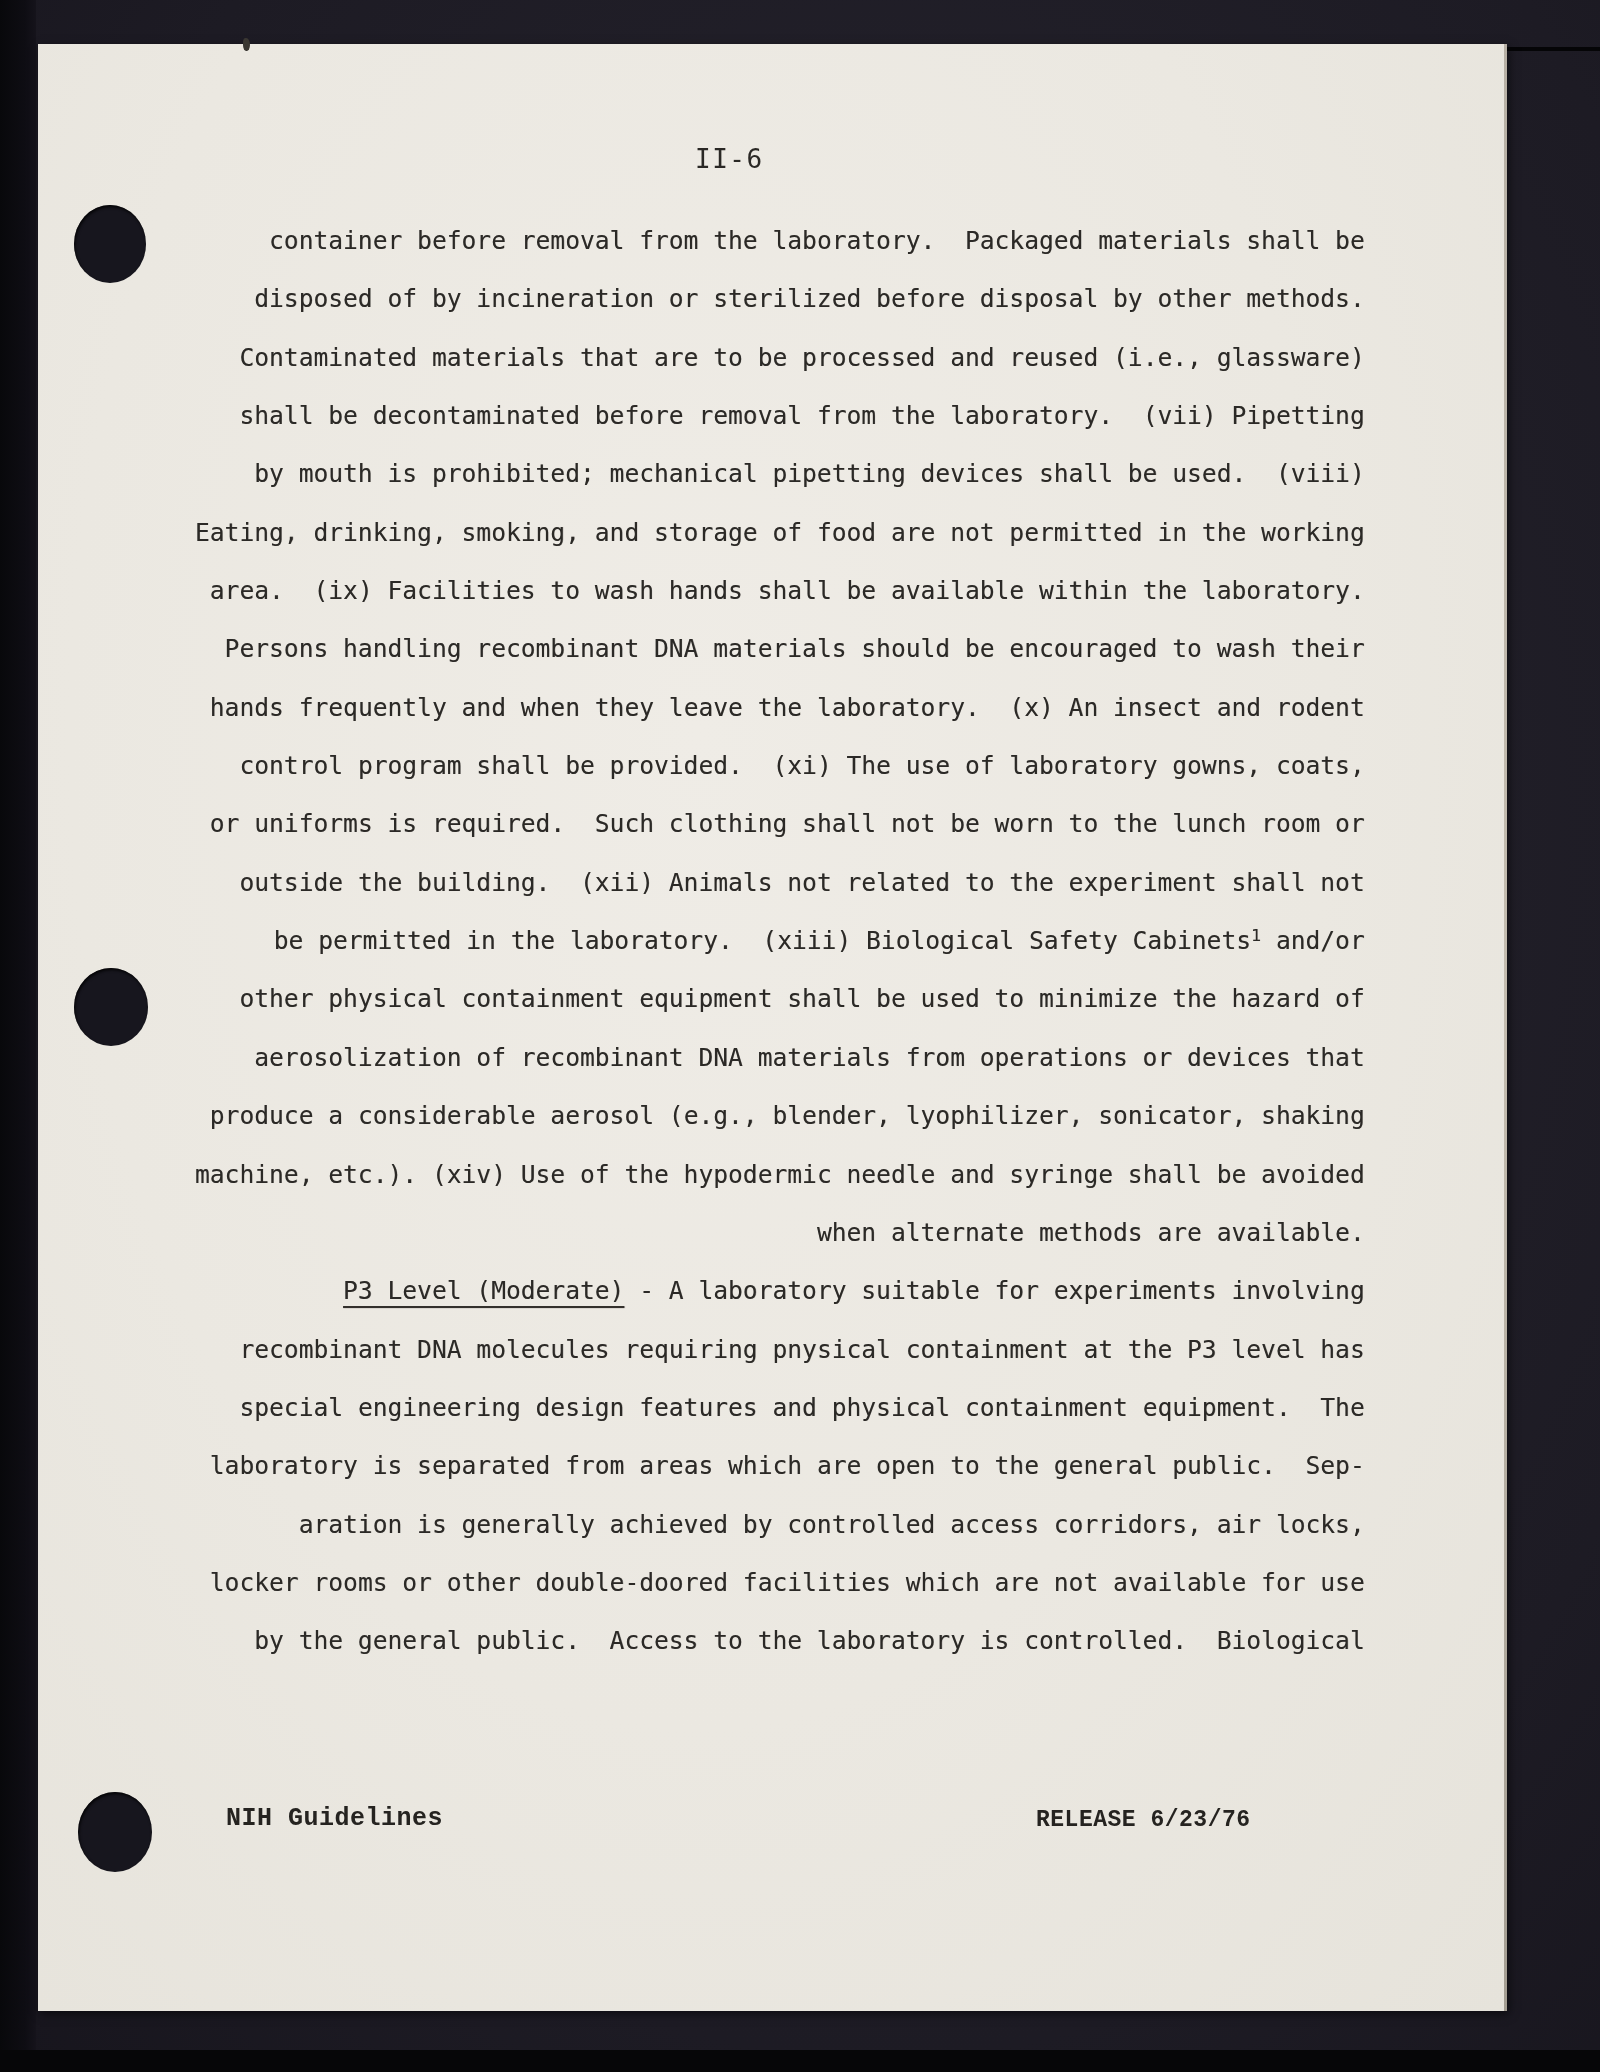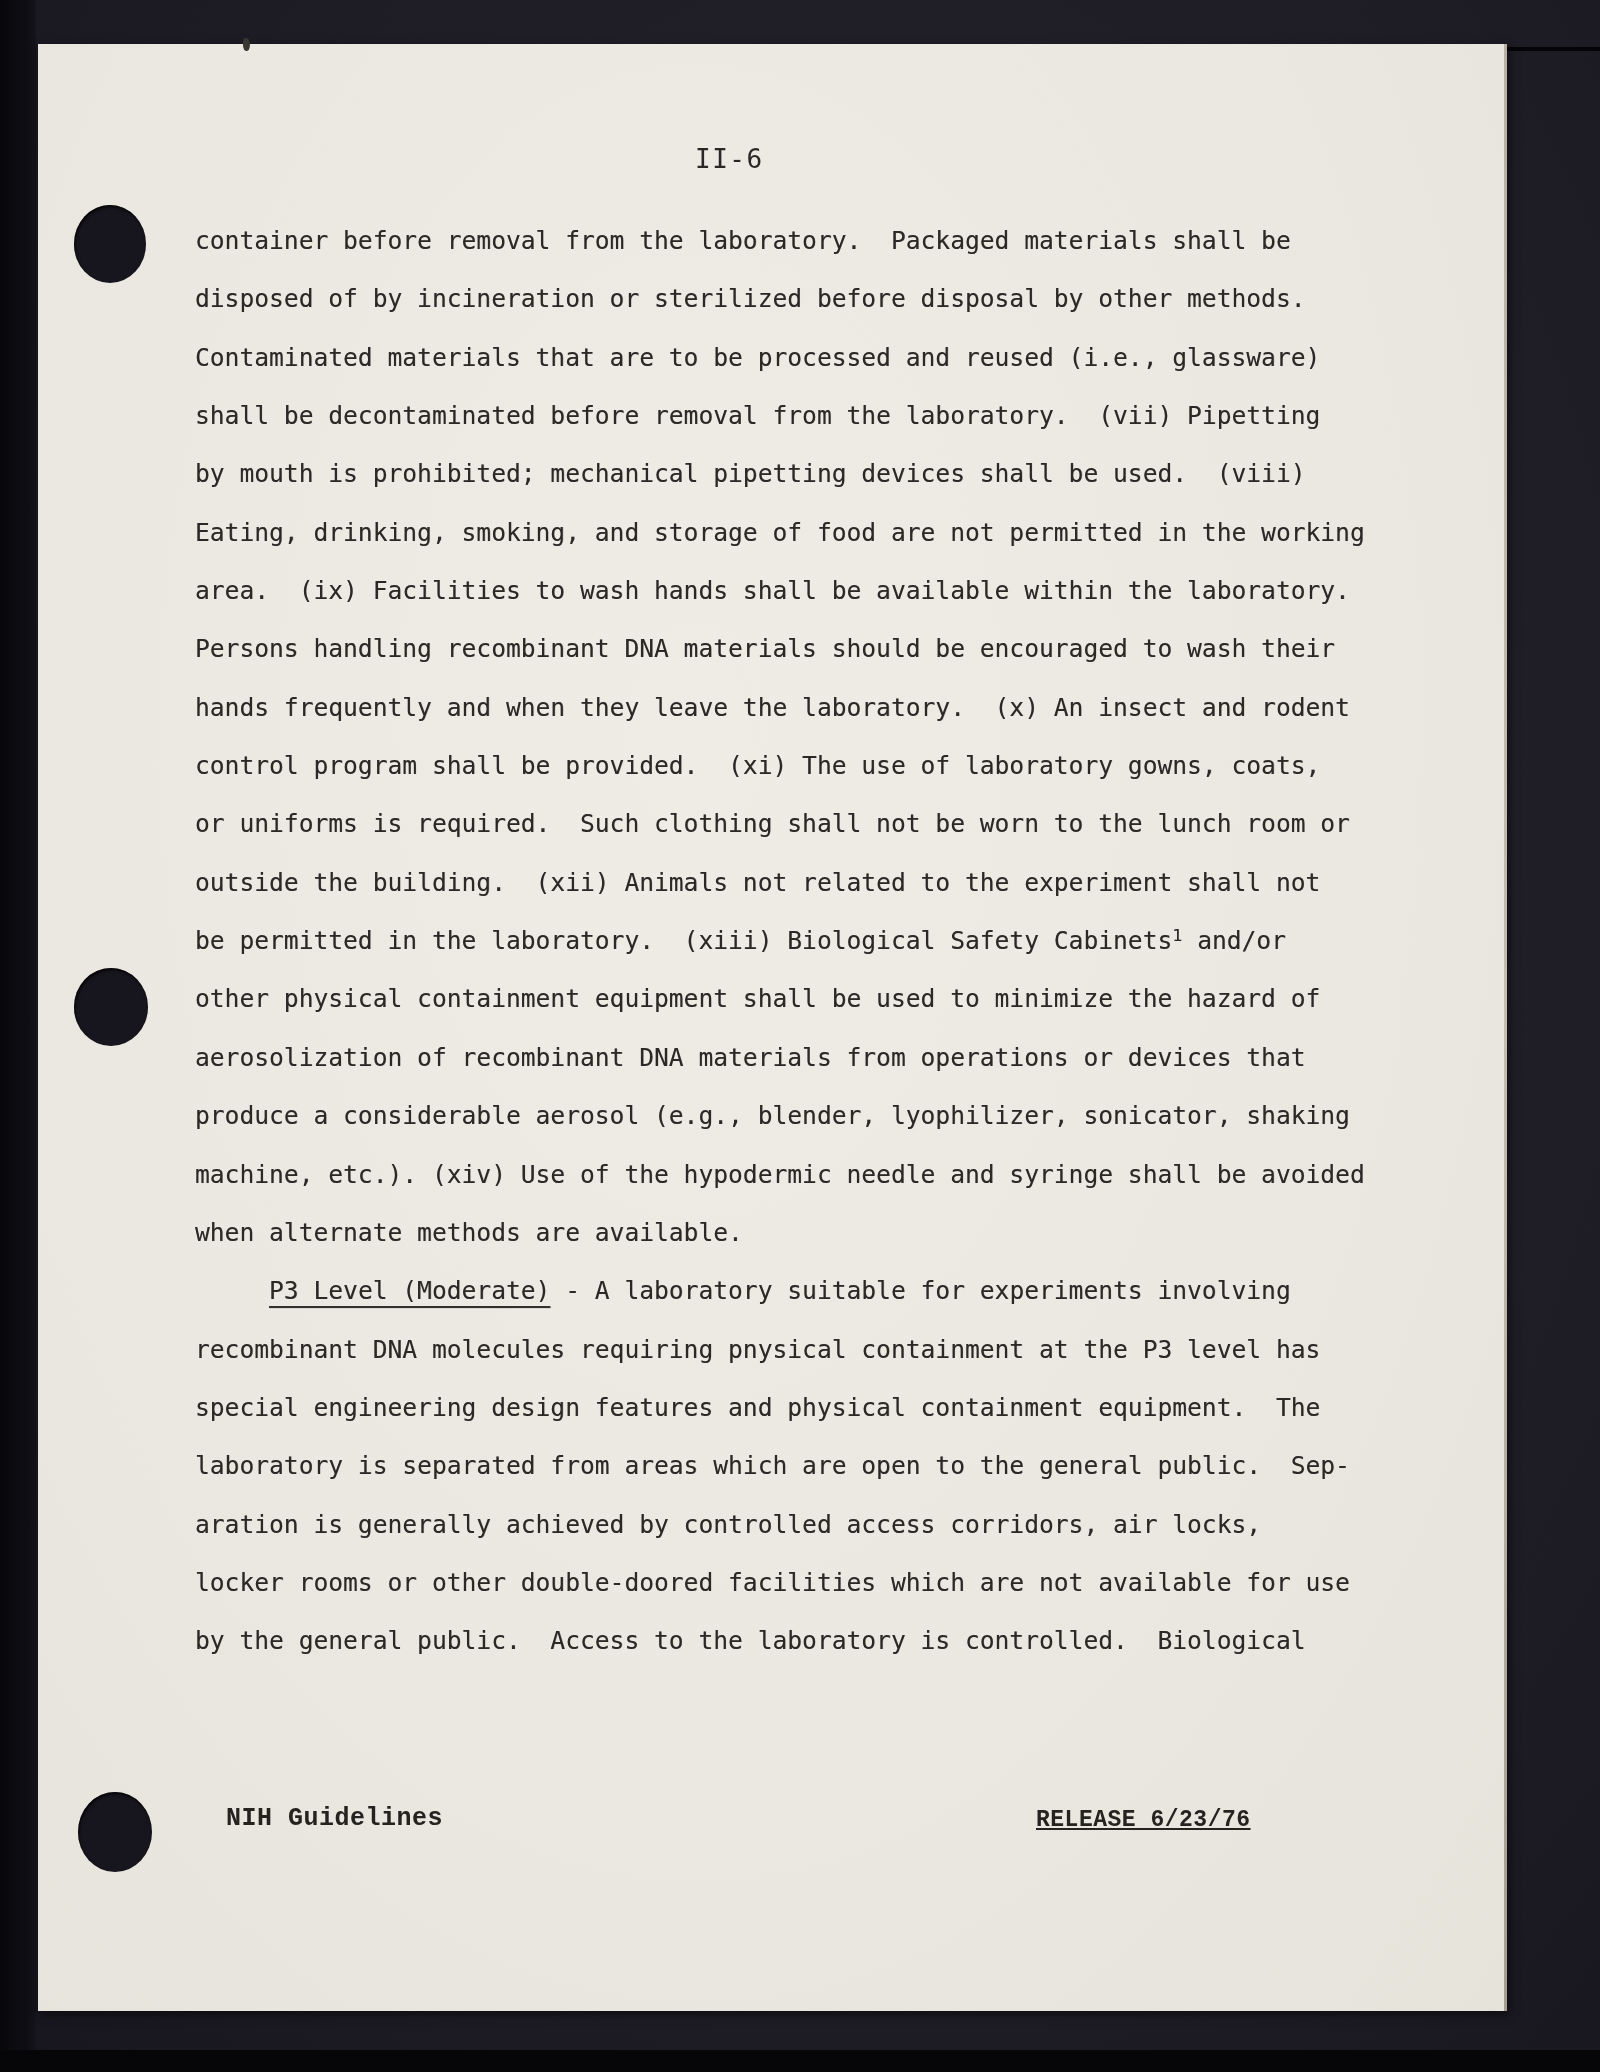--- a/index.html
+++ b/index.html
@@ -77,21 +77,21 @@
   }
   .body-text {
     position: absolute;
     left: 157px; top: 168px;
     font-size: 24.6px;
     line-height: 58.35px;
     color: #2b2926;
     white-space: pre;
     text-shadow: 0.3px 0.3px 0 rgba(43,41,38,0.35);
   }
-  .body-text .line { height: 58.35px; }
+  .body-text .line { height: 58.35px; text-align: right; }
   .body-text sup {
     font-size: 0.68em;
     line-height: 0;
     position: relative;
     top: -0.5em;
     vertical-align: baseline;
   }
   .underlined {
     text-decoration: underline;
     text-decoration-thickness: 2px;
@@ -108,21 +108,20 @@
     letter-spacing: 0.5px;
   }
   .footer-right {
     position: absolute;
     left: 998px; top: 1763px;
     font-family: "Liberation Mono", monospace;
     font-size: 23px;
     font-weight: bold;
     color: #252320;
     letter-spacing: 0.5px;
-    text-decoration: underline;
   }
 </style>
 </head>
 <body>
 
 <div class="stage">
   <div class="strip-left"></div>
   <div class="strip-bottom"></div>
   <div class="edge-line"></div>
 

